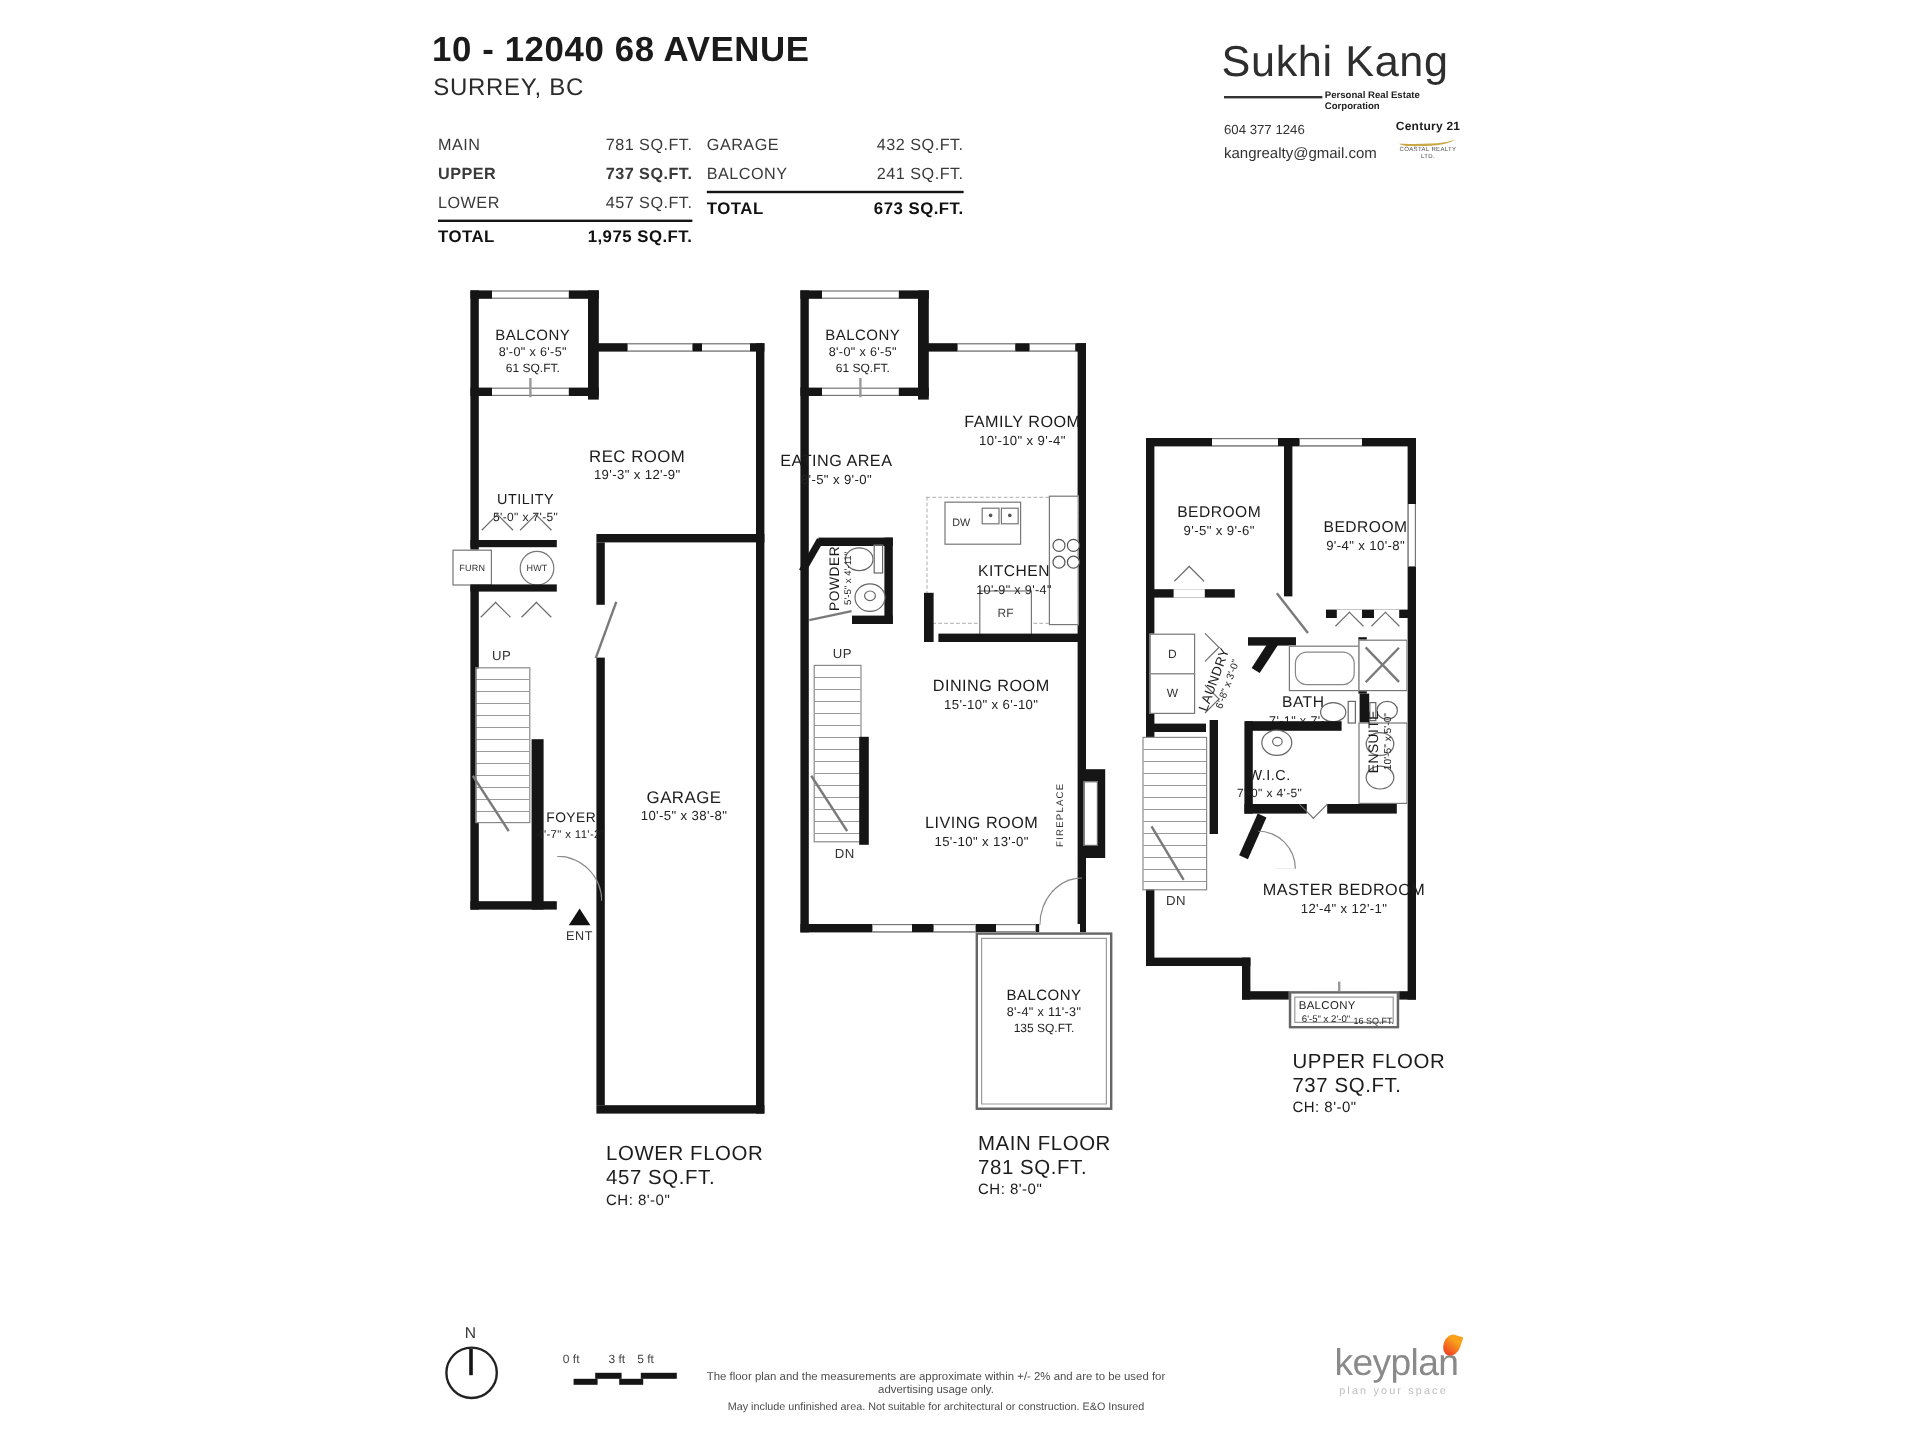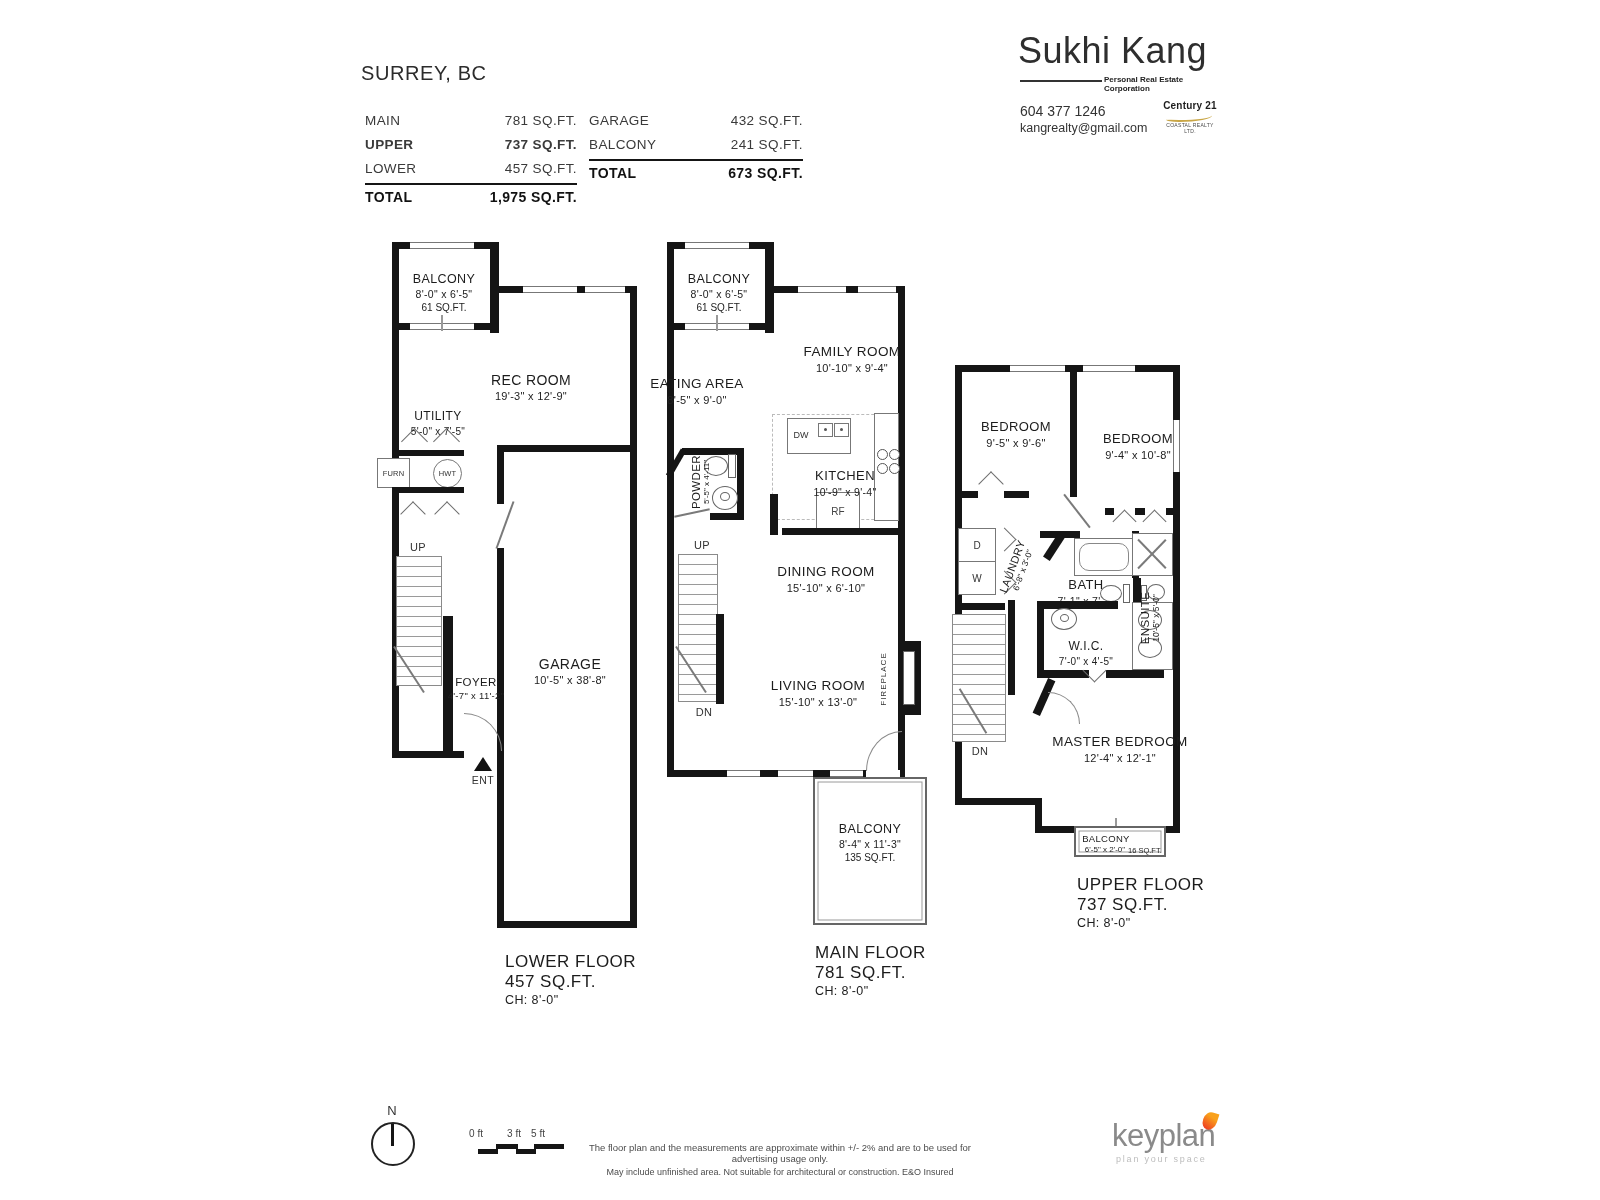--- a/index.html
+++ b/index.html
@@ -43,20 +43,21 @@
   .trow{position:absolute;display:flex;justify-content:space-between;font-size:13.5px;color:#3a3a3a;letter-spacing:.4px;}
   .trow.tot{font-weight:bold;color:#111;font-size:14px;}
   .tri{position:absolute;width:0;height:0;border-left:9px solid transparent;border-right:9px solid transparent;border-bottom:14px solid #111;}
   .cir{position:absolute;border:2.2px solid #222;border-radius:50%;background:#fff;box-sizing:border-box;}
 </style>
 </head>
 <body>
 
 <div id="canvas">
 
+  <div class="abs" style="left:360px;top:26px;width:460px;font-size:29px;font-weight:bold;letter-spacing:.5px;color:#1b1b1b;">10 - 12040 68 AVENUE</div>
   <div class="abs" style="left:361px;top:62px;width:240px;font-size:20px;letter-spacing:.6px;color:#2c2c2c;">SURREY, BC</div>
 
   <div class="trow" style="left:365px;top:113px;width:212px;">
     <span>MAIN</span>
     <span>781 SQ.FT.</span>
   </div>
   <div class="trow" style="left:365px;top:137px;width:212px;font-weight:bold;">
     <span>UPPER</span>
     <span>737 SQ.FT.</span>
   </div>
@@ -80,21 +81,21 @@
   </div>
   <div class="bline" style="left:589px;top:159px;width:214px;height:1.6px;"></div>
   <div class="trow tot" style="left:589px;top:165px;width:214px;">
     <span>TOTAL</span>
     <span>673 SQ.FT.</span>
   </div>
 
   <div class="abs" style="left:1018px;top:30px;width:210px;font-size:36px;color:#2e2e2e;letter-spacing:.5px;">Sukhi Kang</div>
   <div class="bline" style="left:1020px;top:80px;width:82px;height:1.6px;background:#333;"></div>
   <div class="abs" style="left:1104px;top:75px;width:120px;font-size:8px;font-weight:bold;color:#222;">Personal Real Estate Corporation</div>
-  <div class="abs" style="left:1020px;top:103px;width:140px;font-size:14px;color:#333;">604 377 1246</div>
+  <div class="abs" style="left:1020px;top:103px;width:140px;font-size:11px;color:#333;">604 377 1246</div>
   <div class="abs" style="left:1020px;top:121px;width:160px;font-size:12.5px;color:#333;">kangrealty@gmail.com</div>
 
   <div class="abs" style="left:1160px;top:100px;width:60px;height:40px;text-align:center;">
     <div style="font-size:10px;font-weight:bold;color:#1d1d1d;letter-spacing:.2px;">Century 21</div>
     <div class="abs" style="left:6px;top:13px;width:46px;height:7px;border-bottom:2.5px solid #c9a646;border-radius:0 0 100% 40%;"></div>
     <div style="margin-top:11px;font-size:5px;color:#4a4a4a;letter-spacing:.3px;">COASTAL REALTY LTD.</div>
   </div>
 
   <div class="w" style="left:392px;top:242px;width:7px;height:88px;"></div>
   <div class="w" style="left:392px;top:242px;width:18px;height:7px;"></div>
@@ -324,21 +325,21 @@
   <div class="fix" style="left:1141px;top:585px;width:6px;height:16px;"></div>
   <div class="fix" style="left:1147px;top:584px;width:18px;height:16px;border-radius:50%;"></div>
   <div class="w" style="left:1038px;top:601px;width:80px;height:8px;"></div>
   <div class="fix round" style="left:1051px;top:608px;width:26px;height:22px;"></div>
   <div class="fix round" style="left:1060px;top:614px;width:9px;height:8px;"></div>
 
   <div class="w" style="left:1037px;top:601px;width:7px;height:77px;"></div>
   <div class="w" style="left:1037px;top:670px;width:52px;height:8px;"></div>
   <div class="w" style="left:1106px;top:670px;width:58px;height:8px;"></div>
   <div class="chev d" style="left:1086px;top:662px;width:16px;height:16px;"></div>
-  <div class="lbl" style="left:1036px;top:640px;width:100px;">
+  <div class="lbl" style="left:1008px;top:640px;width:100px;">
     <div class="nm" style="font-size:12px;">W.I.C.</div>
     <div class="dm" style="font-size:10px;">7'-0" x 4'-5"</div>
   </div>
 
   <div class="tl" style="left:1132px;top:533px;width:41px;height:43px;"></div>
   <div class="dline" style="left:1151px;top:534px;width:1.5px;height:40px;transform:rotate(44deg);"></div>
   <div class="dline" style="left:1151px;top:534px;width:1.5px;height:40px;transform:rotate(-44deg);"></div>
   <div class="tl" style="left:1132px;top:602px;width:41px;height:68px;"></div>
   <div class="fix round" style="left:1138px;top:610px;width:24px;height:20px;"></div>
   <div class="fix round" style="left:1138px;top:638px;width:24px;height:20px;"></div>

